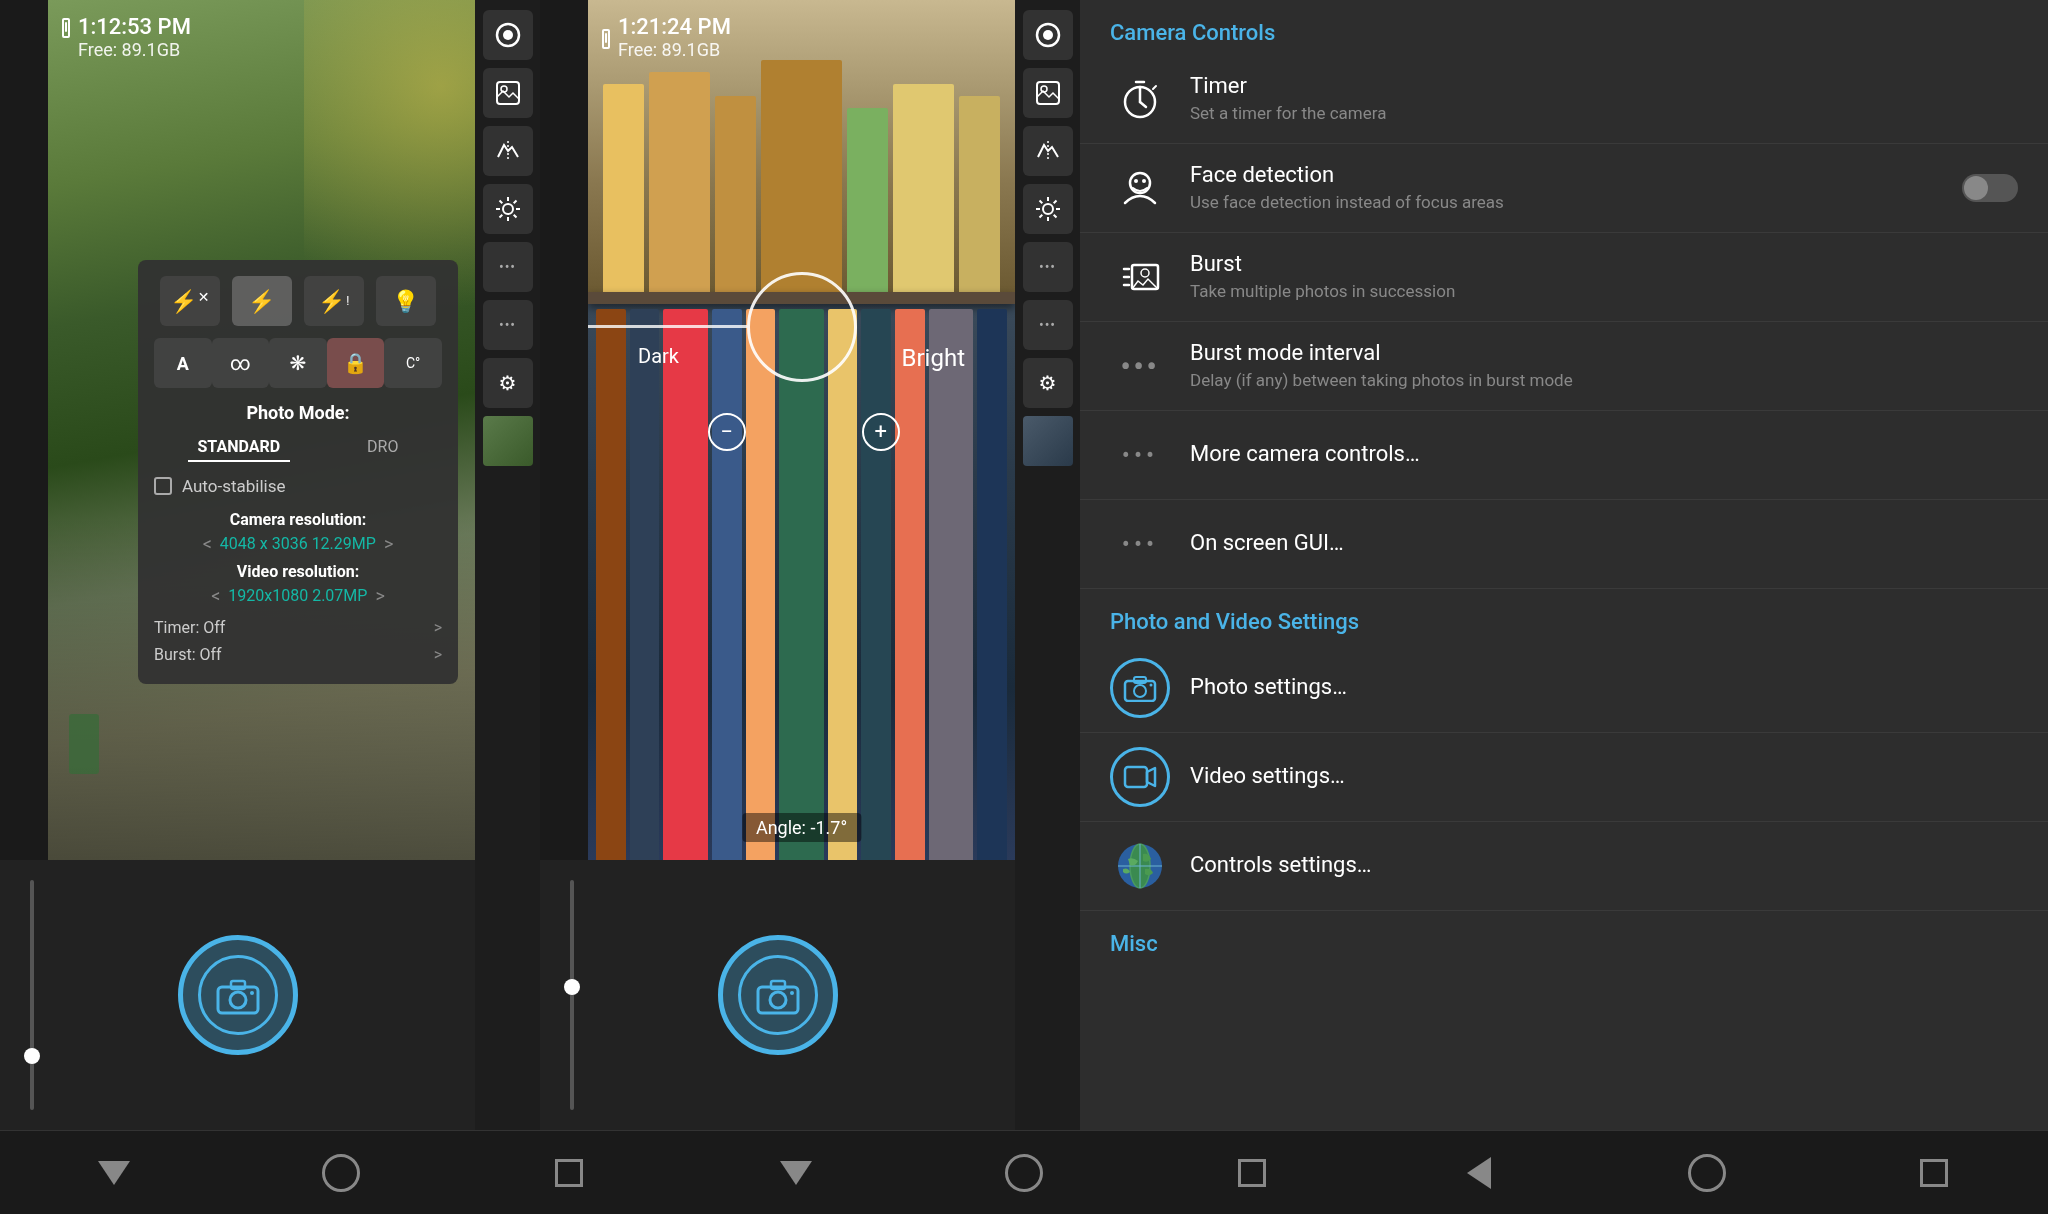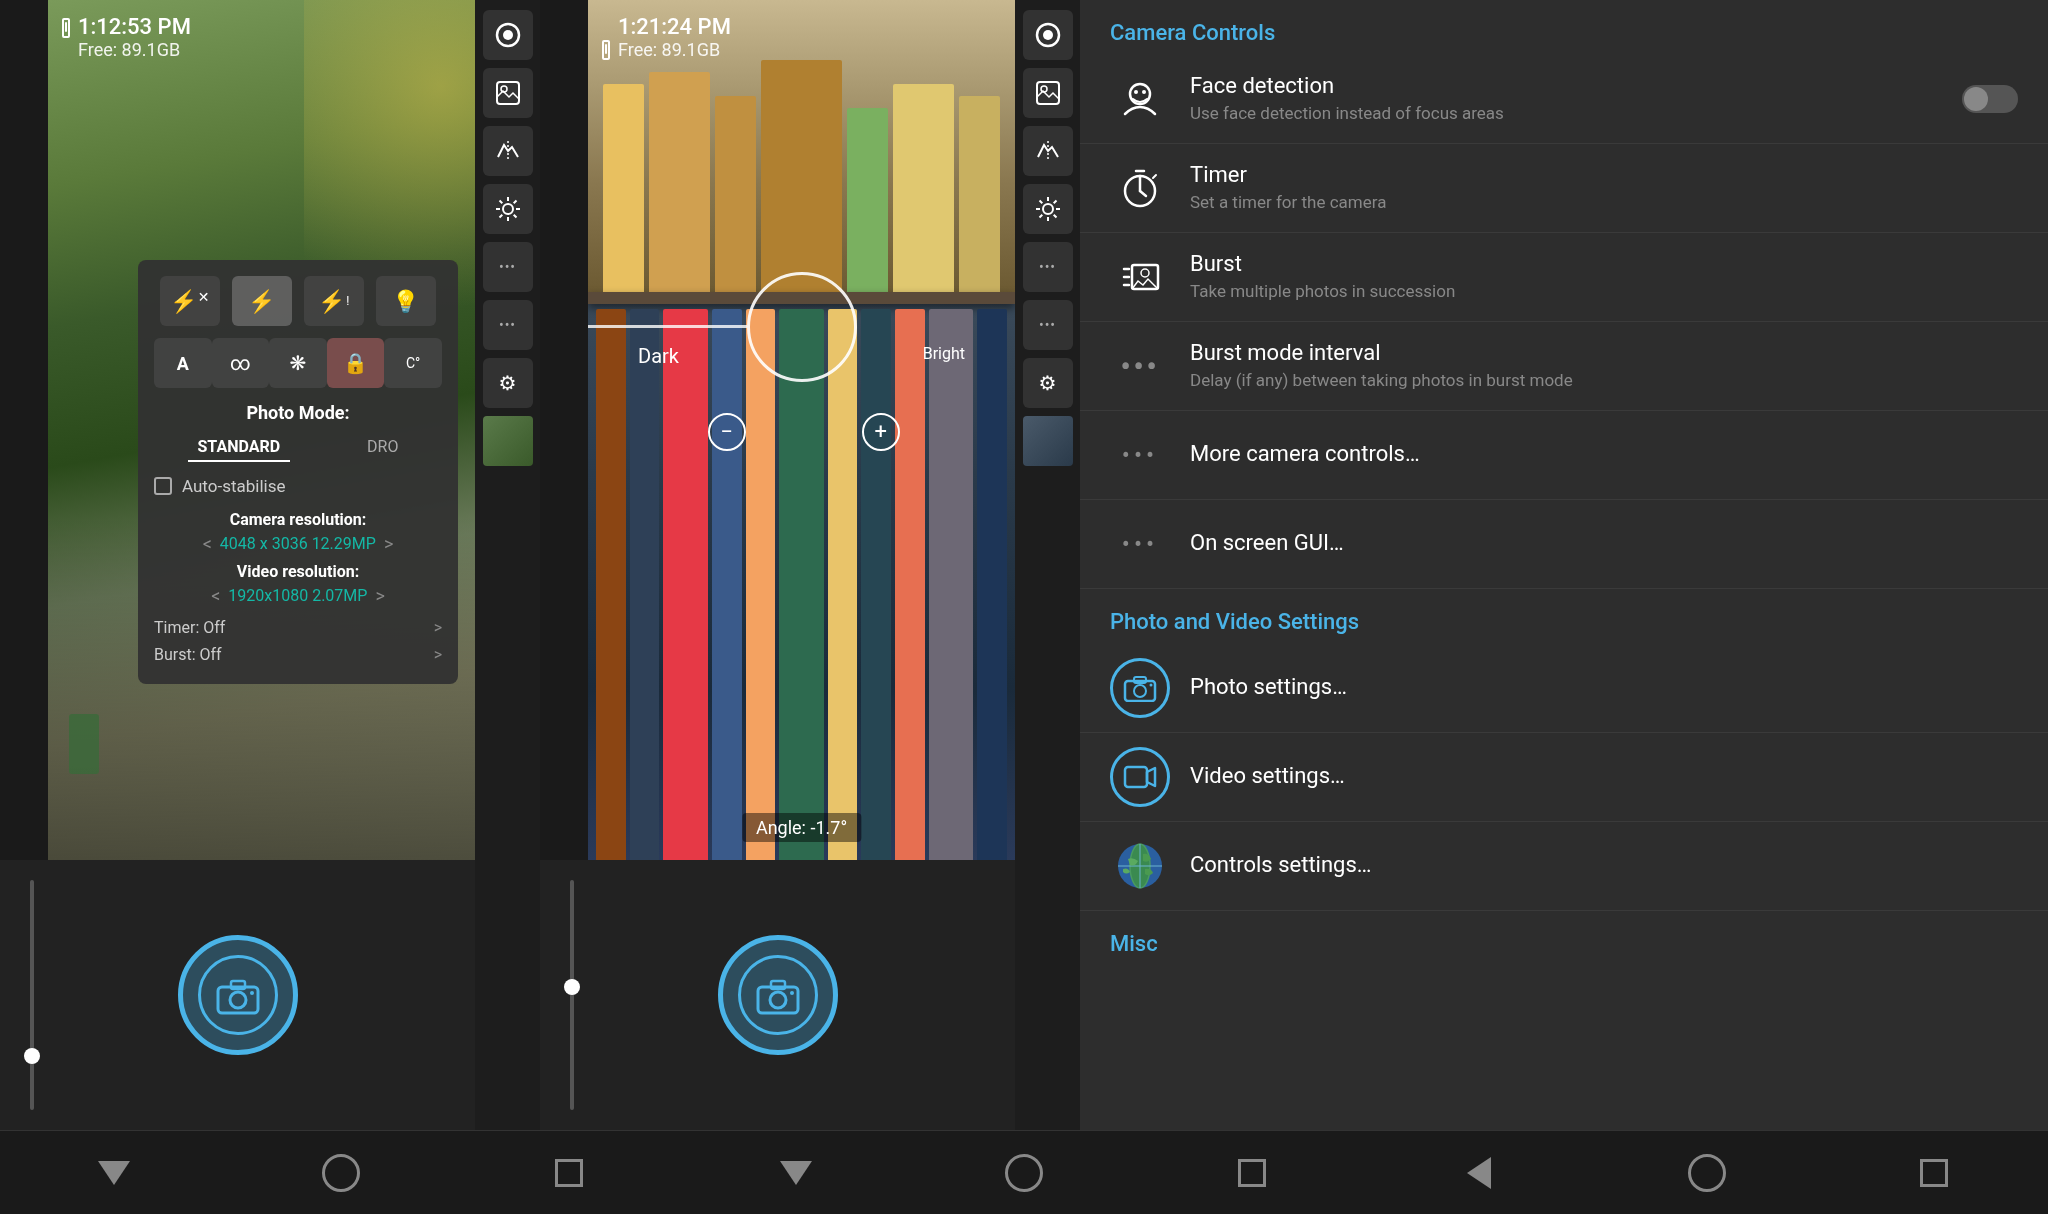--- a/index.html
+++ b/index.html
@@ -641,37 +641,37 @@
             <div style="flex:2;background:#3a5a8a;border-radius:2px 2px 0 0;"></div>
             <div style="flex:2;background:#F4A261;border-radius:2px 2px 0 0;"></div>
             <div style="flex:3;background:#2D6A4F;border-radius:2px 2px 0 0;"></div>
             <div style="flex:2;background:#E9C46A;border-radius:2px 2px 0 0;"></div>
             <div style="flex:2;background:#264653;border-radius:2px 2px 0 0;"></div>
             <div style="flex:2;background:#e76f51;border-radius:2px 2px 0 0;"></div>
             <div style="flex:3;background:#6d6875;border-radius:2px 2px 0 0;"></div>
             <div style="flex:2;background:#1d3557;border-radius:2px 2px 0 0;"></div>
           </div>
 
-          <div style="position:absolute;top:14px;left:14px;display:flex;align-items:flex-end;gap:8px;">
+          <div style="position:absolute;top:14px;left:14px;display:flex;align-items:center;gap:8px;">
             <div style="width:8px;height:20px;border:2px solid white;border-radius:2px;margin-top:4px;position:relative;">
               <div style="position:absolute;top:2px;left:1px;right:1px;height:60%;background:white;border-radius:1px;"></div>
             </div>
             <div>
               <div style="color:white;font-size:22px;font-weight:500;">1:21:24 PM</div>
               <div style="color:white;font-size:18px;opacity:0.9;">Free: 89.1GB</div>
             </div>
           </div>
 
           <div style="position:absolute;top:38%;left:50%;transform:translate(-50%,-50%);width:110px;height:110px;border:3px solid rgba(255,255,255,0.9);border-radius:50%;"></div>
 
           <div style="position:absolute;top:calc(38% - 1.5px);left:0;width:calc(50% - 55px);height:3px;background:rgba(255,255,255,0.8);"></div>
 
           <div style="position:absolute;top:40%;left:0;right:0;display:flex;justify-content:space-between;padding:0 50px;">
             <span style="color:white;font-size:20px;">Dark</span>
-            <span style="color:white;font-size:16px;">Bright</span>
+            <span style="color:white;font-size:24px;">Bright</span>
           </div>
 
           <div style="position:absolute;top:48%;left:28%;width:38px;height:38px;border:2px solid white;border-radius:50%;display:flex;align-items:center;justify-content:center;color:white;font-size:22px;">−</div>
           <div style="position:absolute;top:48%;right:27%;width:38px;height:38px;border:2px solid white;border-radius:50%;display:flex;align-items:center;justify-content:center;color:white;font-size:22px;">+</div>
 
           <div style="position:absolute;bottom:18px;left:50%;transform:translateX(-50%);color:white;font-size:18px;background:rgba(0,0,0,0.45);padding:4px 14px;border-radius:4px;">Angle: -1.7°</div>
         </div>
       </div>
 
       <div class="viewport-bottom">
@@ -722,50 +722,50 @@
       <div class="side-btn">⚙</div>
       <div class="side-thumb" style="background:linear-gradient(135deg,#4a5a6a,#2a3a4a);"></div>
     </div>
   </div>
 
   <div class="settings-sidebar">
     <div class="settings-section-title">Camera Controls</div>
 
     <div class="settings-item">
       <div class="settings-item-icon">
+        <svg width="44" height="44" viewBox="0 0 44 44" fill="none">
+          <circle cx="22" cy="25" r="15" stroke="white" stroke-width="2.5"></circle>
+          <line x1="22" y1="10" x2="22" y2="25" stroke="white" stroke-width="2.5" stroke-linecap="round"></line>
+          <line x1="22" y1="25" x2="28" y2="30" stroke="white" stroke-width="2.5" stroke-linecap="round"></line>
+          <line x1="18" y1="5" x2="26" y2="5" stroke="white" stroke-width="2.5" stroke-linecap="round"></line>
+          <line x1="35" y1="12" x2="38" y2="9" stroke="white" stroke-width="2" stroke-linecap="round"></line>
+        </svg>
+      </div>
+      <div class="settings-item-text">
+        <div class="settings-item-title">Timer</div>
+        <div class="settings-item-desc">Set a timer for the camera</div>
+      </div>
+    </div>
+
+    <div class="settings-item">
+      <div class="settings-item-icon">
         <svg width="40" height="40" viewBox="0 0 40 40" fill="none">
           <circle cx="20" cy="15" r="10" stroke="white" stroke-width="2.5"></circle>
           <circle cx="16" cy="13" r="2" fill="white"></circle>
           <circle cx="24" cy="13" r="2" fill="white"></circle>
           <path d="M13 20 Q20 26 27 20" stroke="white" stroke-width="2" fill="none" stroke-linecap="round"></path>
           <path d="M5 35 Q12 28 20 28 Q28 28 35 35" stroke="white" stroke-width="2.5" fill="none" stroke-linecap="round"></path>
         </svg>
       </div>
       <div class="settings-item-text">
         <div class="settings-item-title">Face detection</div>
         <div class="settings-item-desc">Use face detection instead of focus areas</div>
       </div>
       <div class="toggle-switch off">
         <div class="toggle-thumb"></div>
-      </div>
-    </div>
-
-    <div class="settings-item">
-      <div class="settings-item-icon">
-        <svg width="44" height="44" viewBox="0 0 44 44" fill="none">
-          <circle cx="22" cy="25" r="15" stroke="white" stroke-width="2.5"></circle>
-          <line x1="22" y1="10" x2="22" y2="25" stroke="white" stroke-width="2.5" stroke-linecap="round"></line>
-          <line x1="22" y1="25" x2="28" y2="30" stroke="white" stroke-width="2.5" stroke-linecap="round"></line>
-          <line x1="18" y1="5" x2="26" y2="5" stroke="white" stroke-width="2.5" stroke-linecap="round"></line>
-          <line x1="35" y1="12" x2="38" y2="9" stroke="white" stroke-width="2" stroke-linecap="round"></line>
-        </svg>
-      </div>
-      <div class="settings-item-text">
-        <div class="settings-item-title">Timer</div>
-        <div class="settings-item-desc">Set a timer for the camera</div>
       </div>
     </div>
 
     <div class="settings-item">
       <div class="settings-item-icon">
         <svg width="44" height="44" viewBox="0 0 44 44" fill="none">
 
           <rect x="14" y="10" width="26" height="24" rx="2" stroke="white" stroke-width="2.5" fill="none"></rect>
           <line x1="6" y1="14" x2="11" y2="14" stroke="white" stroke-width="2.5" stroke-linecap="round"></line>
           <line x1="6" y1="22" x2="11" y2="22" stroke="white" stroke-width="2.5" stroke-linecap="round"></line>

